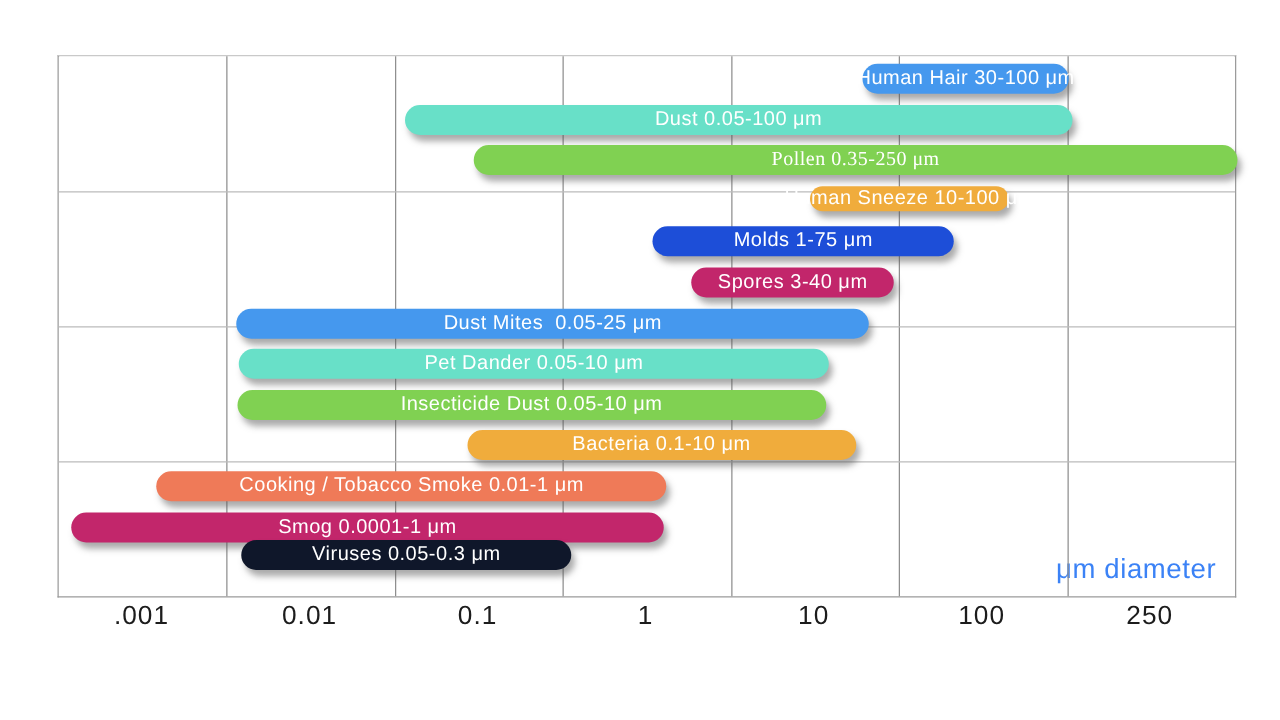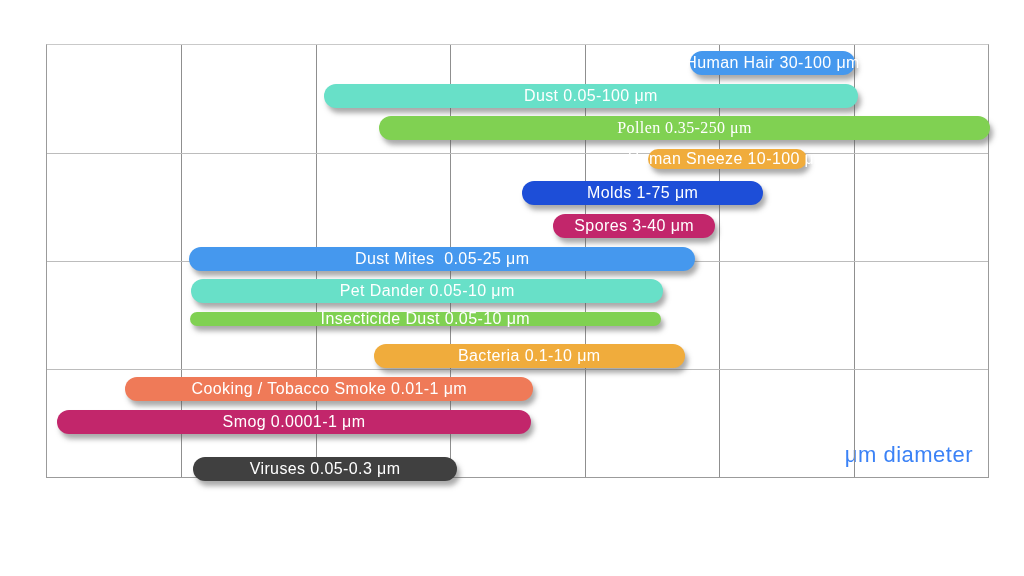--- a/index.html
+++ b/index.html
@@ -115,29 +115,38 @@
       </div>
       <div class="bar" style="left: 53.8%; width: 17.2%; top: 169px; height: 24px; background: rgb(194, 38, 107);">
         <span class="bar-label">Spores 3-40 μm</span>
       </div>
       <div class="bar" style="left: 15.1%; width: 53.8%; top: 201.6px; height: 24px; background: rgb(69, 152, 238);">
         <span class="bar-label">Dust Mites  0.05-25 μm</span>
       </div>
       <div class="bar" style="left: 15.3%; width: 50.2%; top: 234.2px; height: 24px; background: rgb(104, 224, 200);">
         <span class="bar-label">Pet Dander 0.05-10 μm</span>
       </div>
-      <div class="bar" style="left: 15.2%; width: 50%; top: 266.8px; height: 14px; background: rgb(128, 209, 82);">
+      <div class="bar" style="left: 15.2%; width: 50%; top: 266.8px; height: 24px; background: rgb(128, 209, 82);">
         <span class="bar-label">Insecticide Dust 0.05-10 μm</span>
       </div>
       <div class="bar" style="left: 34.7%; width: 33.1%; top: 299.4px; height: 24px; background: rgb(240, 172, 60);">
         <span class="bar-label">Bacteria 0.1-10 μm</span>
       </div>
       <div class="bar" style="left: 8.3%; width: 43.4%; top: 332px; height: 24px; background: rgb(239, 122, 88);">
         <span class="bar-label">Cooking / Tobacco Smoke 0.01-1 μm</span>
       </div>
       <div class="bar" style="left: 1.1%; width: 50.3%; top: 364.6px; height: 24px; background: rgb(194, 38, 107); align-items: center;">
         <span class="bar-label">Smog 0.0001-1 μm</span>
       </div>
-      <div class="bar" style="left: 15.5%; width: 28.1%; top: 412px; height: 24px; background: #404040;">
+      <div class="bar" style="left: 15.5%; width: 28.1%; top: 387px; height: 24px; background: #0f172a;">
         <span class="bar-label">Viruses 0.05-0.3 μm</span>
       </div>
+    </div>
+  <div class="x-axis">
+      <div class="tick" style="left: 7.14286%;">.001</div>
+      <div class="tick" style="left: 21.4286%;">0.01</div>
+      <div class="tick" style="left: 35.7143%;">0.1</div>
+      <div class="tick" style="left: 50%;">1</div>
+      <div class="tick" style="left: 64.2857%;">10</div>
+      <div class="tick" style="left: 78.5714%;">100</div>
+      <div class="tick" style="left: 92.8571%;">250</div>
     </div>
 </div>
 
 </body></html>

